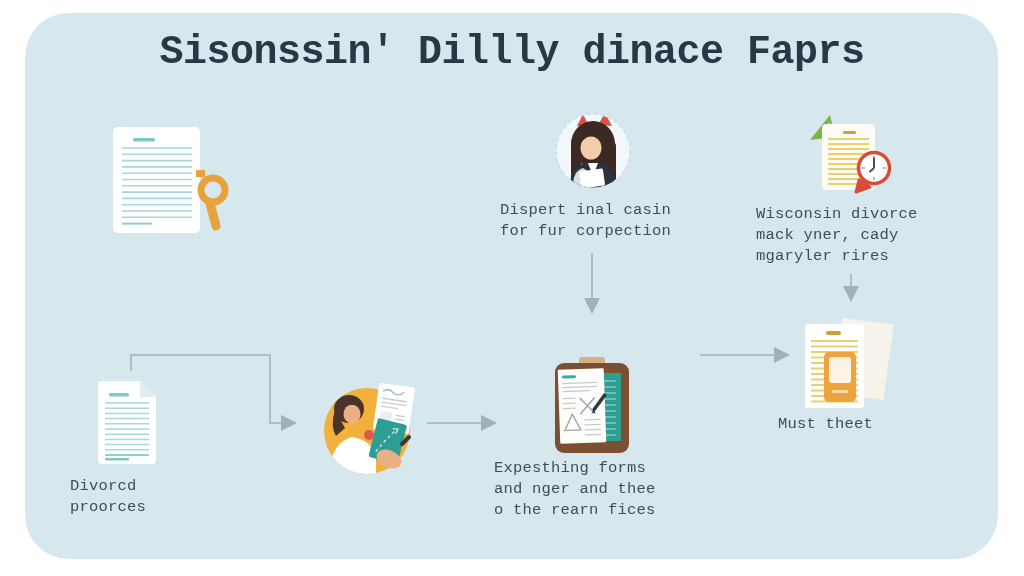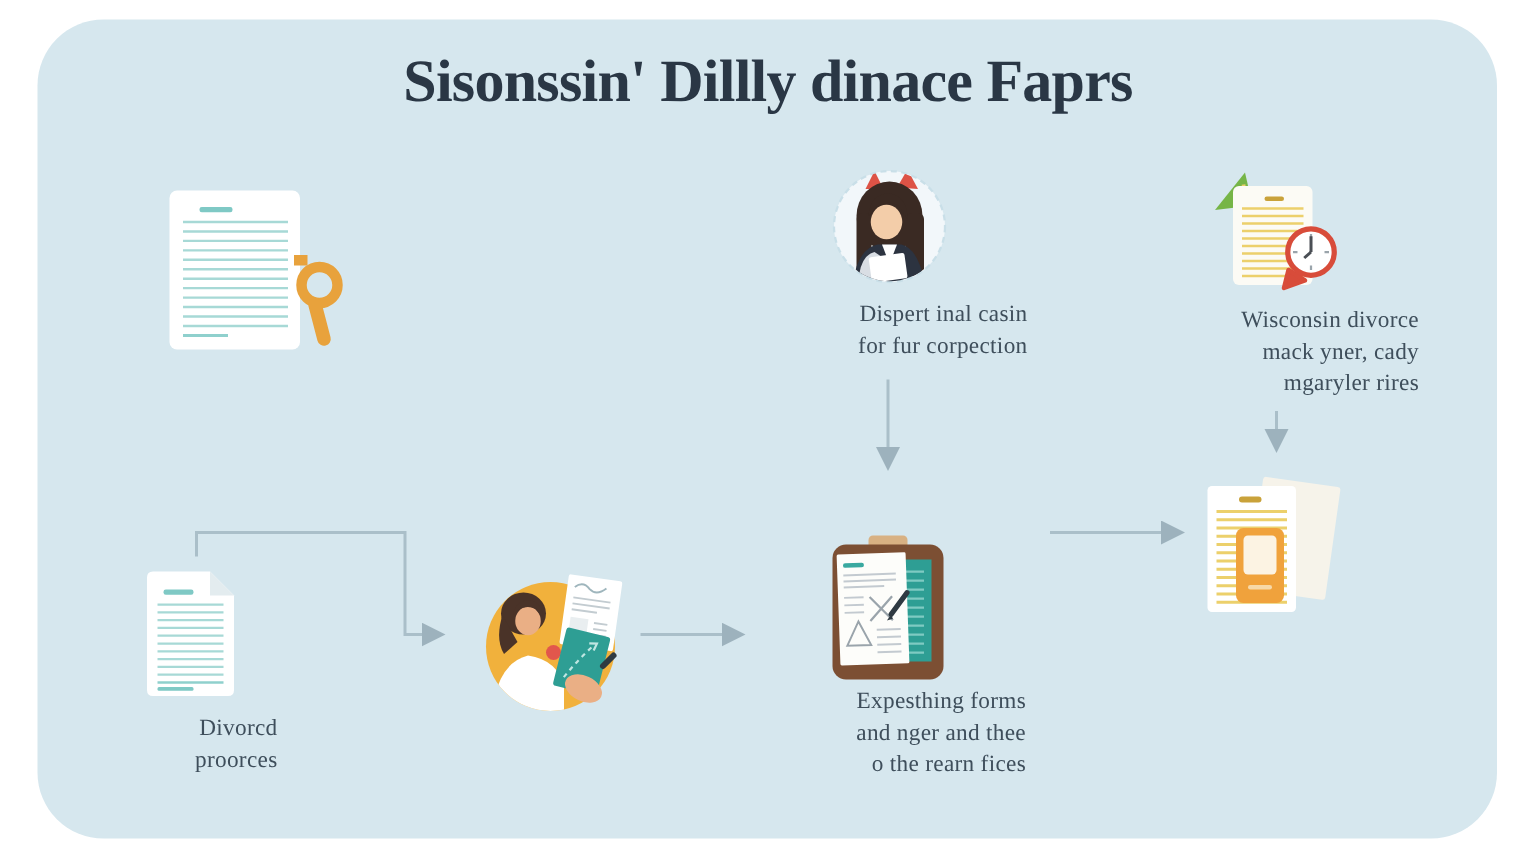--- a/index.html
+++ b/index.html
@@ -1,24 +1,24 @@
 <!DOCTYPE html>
 <html><head>
 <meta charset="utf-8">
 <style>
   html,body{margin:0;padding:0;background:#ffffff;}
   .canvas{position:relative;width:1024px;height:576px;background:#ffffff;overflow:hidden;
-          font-family:Liberation Serif, serif;}
+          font-family:Liberation Mono, monospace;}
   .panel{position:absolute;left:25px;top:13px;width:973px;height:546px;
          background:#d6e7ee;border-radius:44px;}
   .title{position:absolute;left:0;top:30px;width:1024px;text-align:center;
          font-size:40px;font-weight:bold;color:#2a3745;letter-spacing:-0.5px;}
   .icon{position:absolute;}
   .node-label{position:absolute;font-size:15.5px;line-height:1.34;color:#3e4e5b;
-              text-align:right;white-space:pre-line;letter-spacing:0.2px;}
+              text-align:left;white-space:pre-line;letter-spacing:0.2px;}
   .overlay{position:absolute;left:0;top:0;pointer-events:none;}
   .conn{fill:none;stroke:#aabfc9;stroke-width:2;}
 </style>
 </head>
 <body>
 
 <div class="canvas">
 
   <div class="panel"></div>
 
@@ -155,14 +155,15 @@
     <g transform="rotate(8 60 50)">
       <rect x="40" y="6" width="52" height="76" rx="2" fill="#f6f3ea"></rect>
     </g>
     <rect x="9" y="10" width="59" height="84" rx="3" fill="#ffffff"></rect>
     <rect x="30" y="17" width="15" height="4" rx="2" fill="#c9a23a"></rect>
     <path d="M15 27H62M15 32.5H62M15 38H62M15 43.5H62M15 49H62M15 54.5H62M15 60H62M15 65.5H62M15 71H62M15 76.5H62M15 82H62M15 87.5H62" stroke="#ecd06b" stroke-width="2"></path>
     <rect x="28" y="38" width="32" height="50" rx="5" fill="#f0a23c"></rect>
     <rect x="33" y="43" width="22" height="26" rx="3" fill="#fcf3e3"></rect>
     <rect x="36" y="76" width="16" height="3" rx="1.5" fill="#f7d9a8"></rect>
   </svg>
+  <div class="node-label" style="left:778px;top:414px;width:140px">Must theet</div>
 
 </div>
 
 </body></html>

